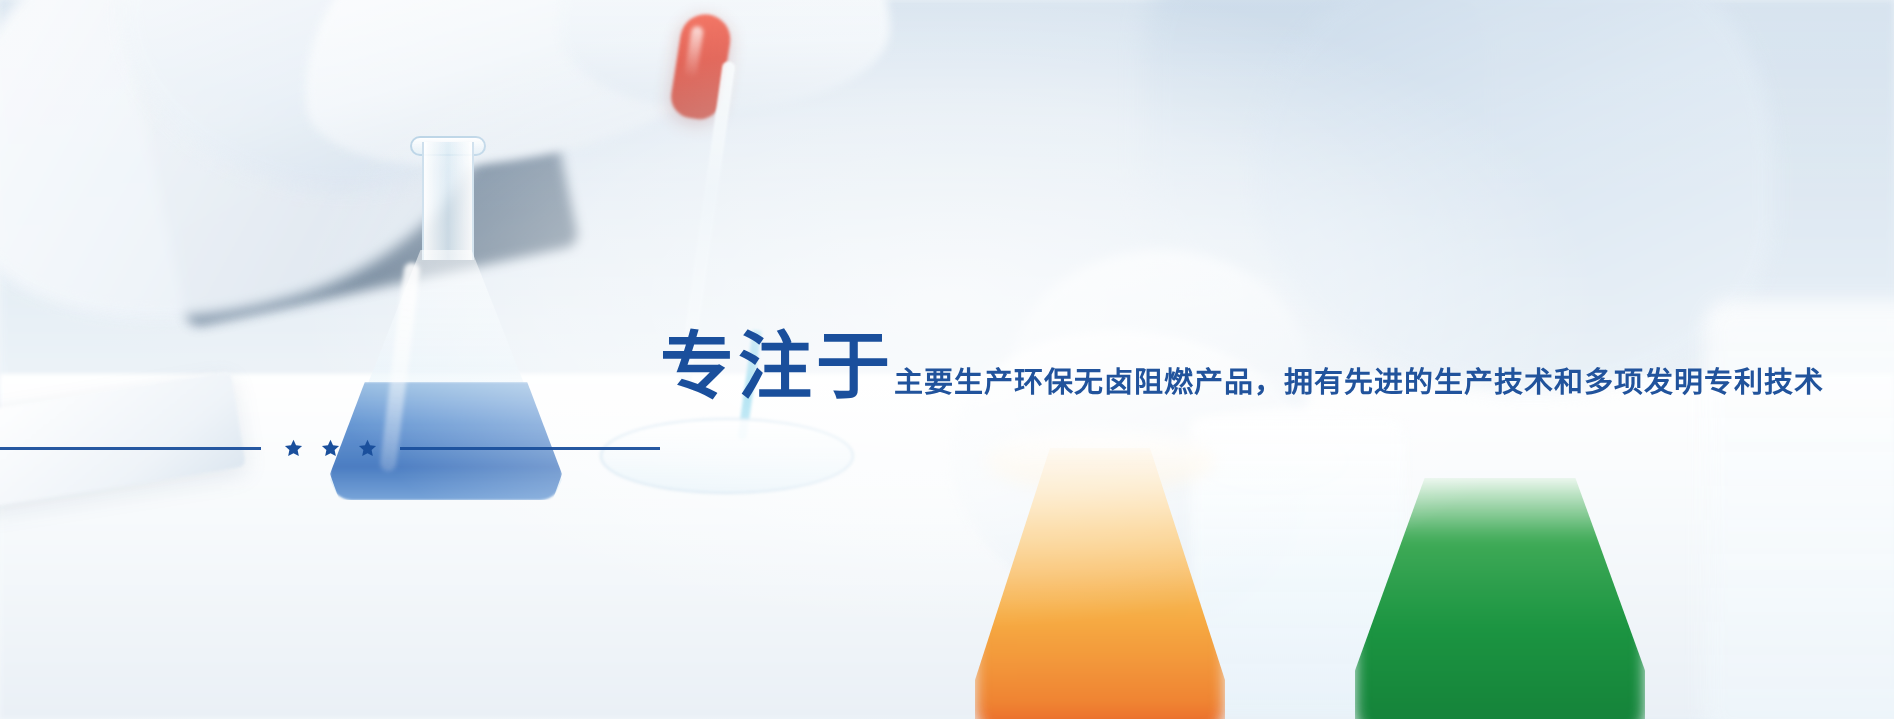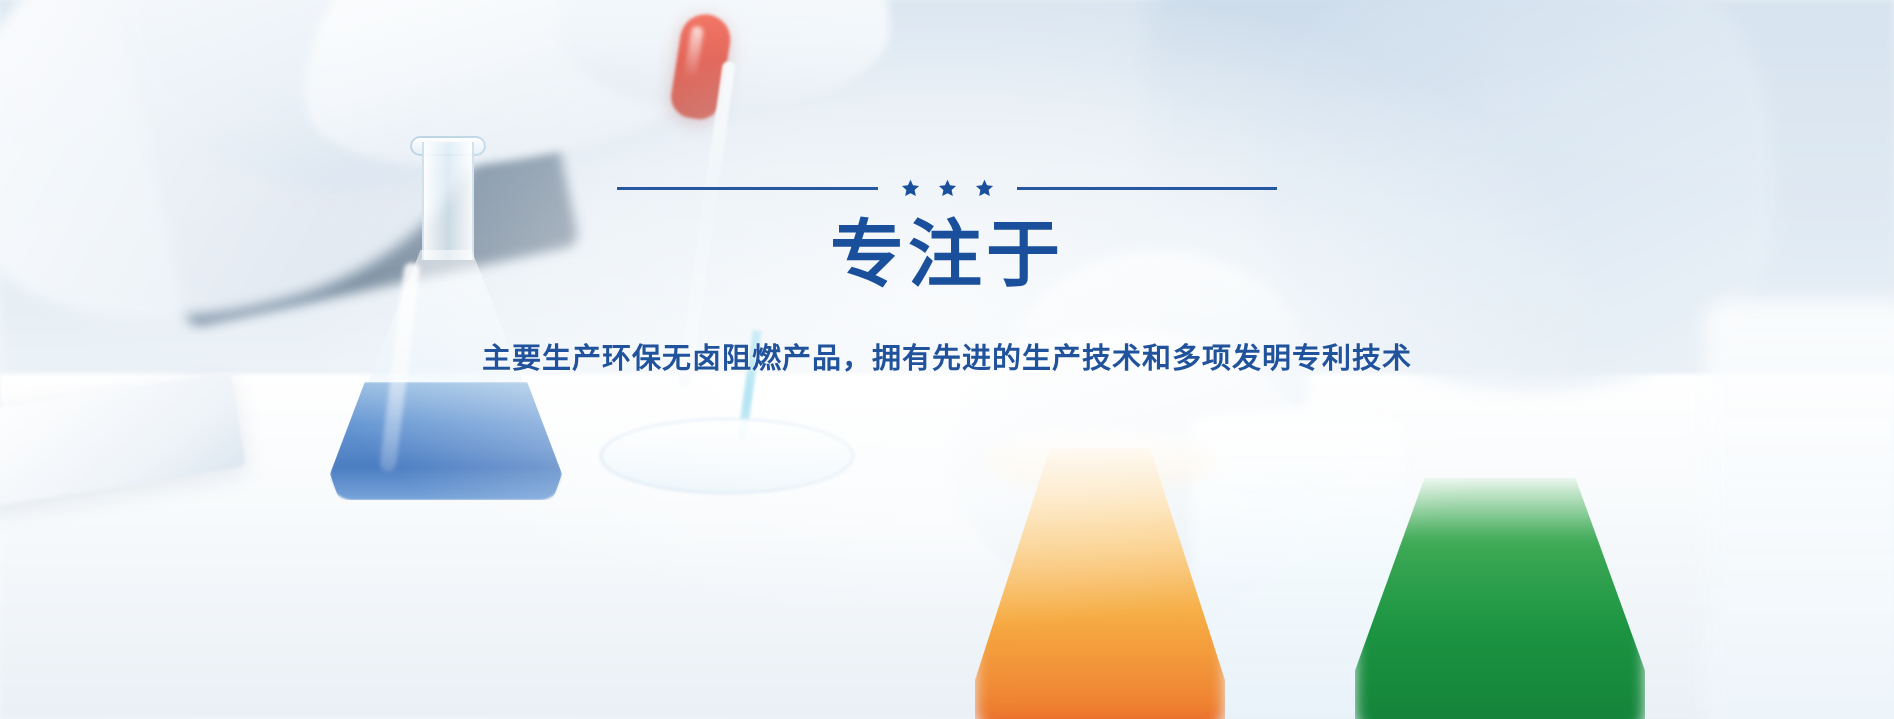--- a/index.html
+++ b/index.html
@@ -204,21 +204,21 @@
   
   .wash{
     position:absolute;inset:0;
     background:
       radial-gradient(ellipse 860px 430px at 50% 42%, rgba(255,255,255,.74) 0%, rgba(255,255,255,.42) 46%, rgba(255,255,255,0) 76%),
       linear-gradient(180deg, rgba(255,255,255,.12) 0%, rgba(255,255,255,0) 30%);
   }
 
   
   .overlay{
-    position:absolute;inset:0;display:flex;flex-direction:column;
+    position:absolute;inset:0;display:flex;flex-direction:row;
     align-items:center;justify-content:flex-start;
   }
 
   .rule-row{
     margin-top:178px;display:flex;align-items:center;gap:0;
     width:660px;justify-content:center;
   }
   .rule{height:3px;background:#1a4f9c;flex:1 1 auto;opacity:.95;}
   .rule.left{max-width:265px;}
   .rule.right{max-width:265px;}
@@ -239,21 +239,21 @@
   .hl-green{color:#12953a;margin:0 16px;}
 
   .sub-en{
     margin-top:18px;
     color:#2a5ba8;font-weight:700;font-size:27px;letter-spacing:1.1px;
     white-space:nowrap;
   }
 
   .tagline{
     margin-top:38px;
-    font-family:Liberation Mono, monospace;
+    font-family:Liberation Serif, serif;
     color:#21539c;font-weight:700;font-size:29px;letter-spacing:1px;
     white-space:nowrap;
     text-shadow:0 1px 3px rgba(255,255,255,.85);
   }
 </style>
 </head>
 <body>
 
 <div class="banner">
 

